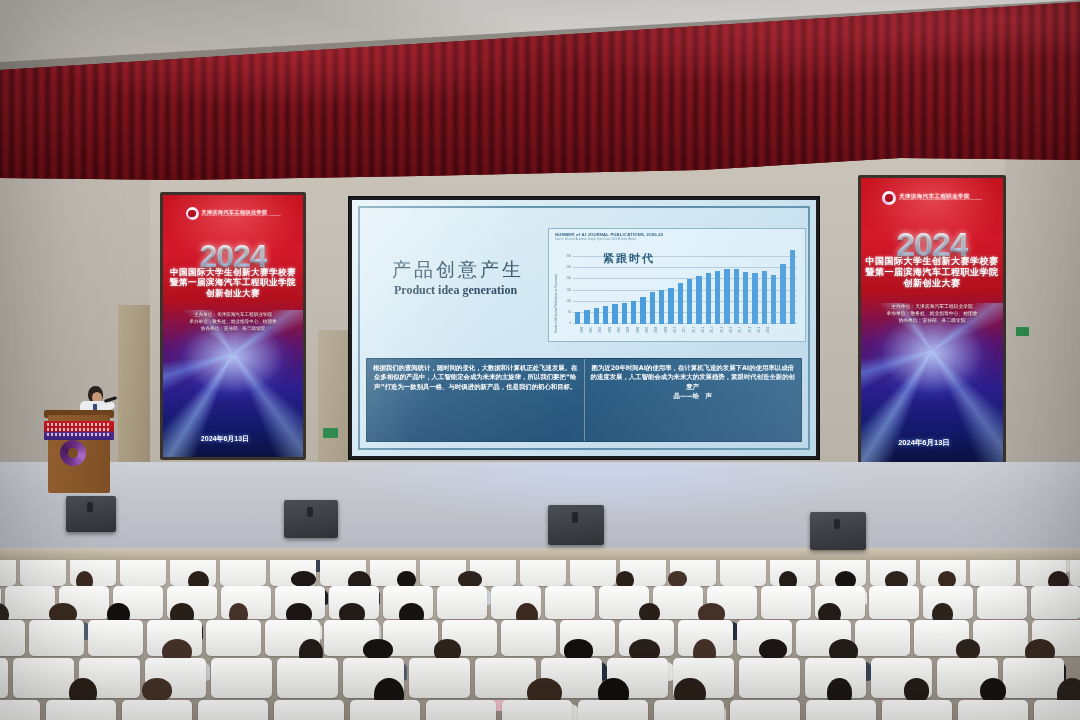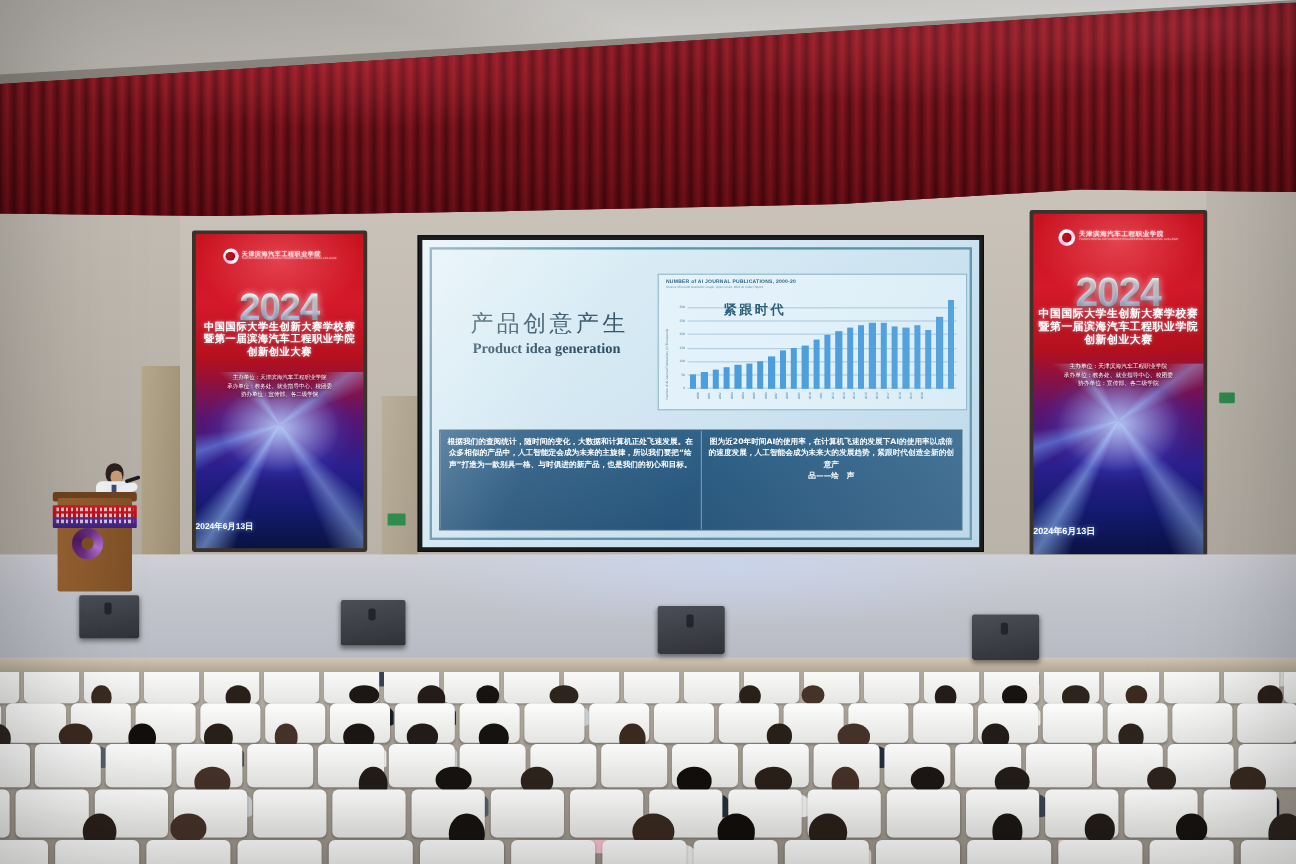--- a/index.html
+++ b/index.html
@@ -64,21 +64,21 @@
     text-shadow:0 0 2px rgba(255,255,255,.6);}
   .led-school small{display:block;font-weight:normal;opacity:.8;letter-spacing:0;}
   .led-year{font-weight:bold;color:#f2f4ff;line-height:.9;letter-spacing:-1px;
     text-shadow:0 0 6px rgba(255,255,255,.75),0 2px 3px rgba(0,0,0,.5);
     background:linear-gradient(180deg,#ffffff 10%,#d9e2ff 45%,#8fa8e8 75%,#ffffff 100%);
     -webkit-background-clip:text;background-clip:text;color:transparent;}
   .led-t1,.led-t2,.led-t3{font-weight:bold;color:#fff;line-height:1.12;text-align:center;
     text-shadow:0 0 3px rgba(255,200,210,.9),0 1px 2px rgba(90,0,10,.8);letter-spacing:.5px;}
   .led-org{color:#fff;text-align:center;line-height:1.5;
     text-shadow:0 1px 2px rgba(60,0,10,.9);}
-  .led-date{position:absolute;bottom:5%;left:0;right:16px;color:#fff;font-weight:bold;
+  .led-date{position:absolute;bottom:5%;left:0;right:16px;text-align:center;color:#fff;font-weight:bold;
     text-shadow:0 0 4px rgba(120,170,255,.9);}
 
   
   .screen-frame{position:absolute;background:#1a1c1f;border:1px solid #0c0d0f;}
   .screen{position:absolute;overflow:hidden;
     background:linear-gradient(150deg,#dff0f7 0%,#d3e8f3 35%,#cbe2ef 65%,#c2dbea 100%);}
   .screen-sheen{position:absolute;inset:0;pointer-events:none;
     background:linear-gradient(115deg,rgba(255,255,255,.40) 0%,rgba(255,255,255,.06) 30%,
       rgba(255,255,255,0) 55%,rgba(170,205,225,.22) 100%);}
   .slide-border{position:absolute;inset:6px;border:2px solid #5d8fa8;}

